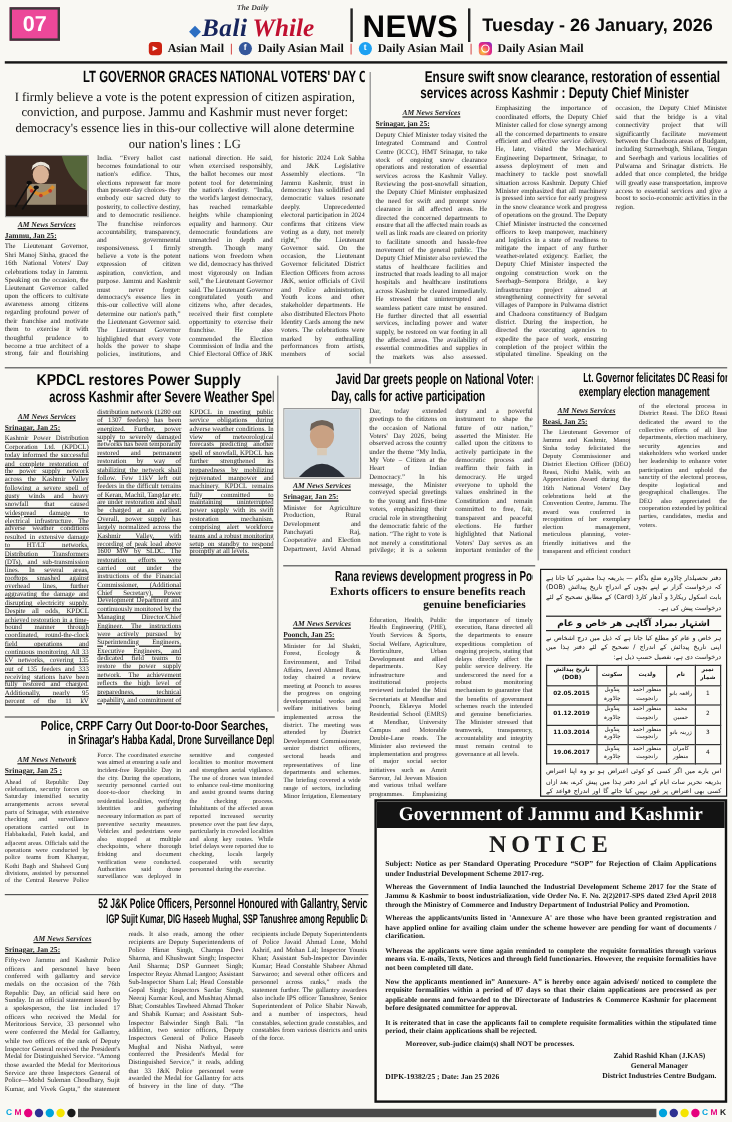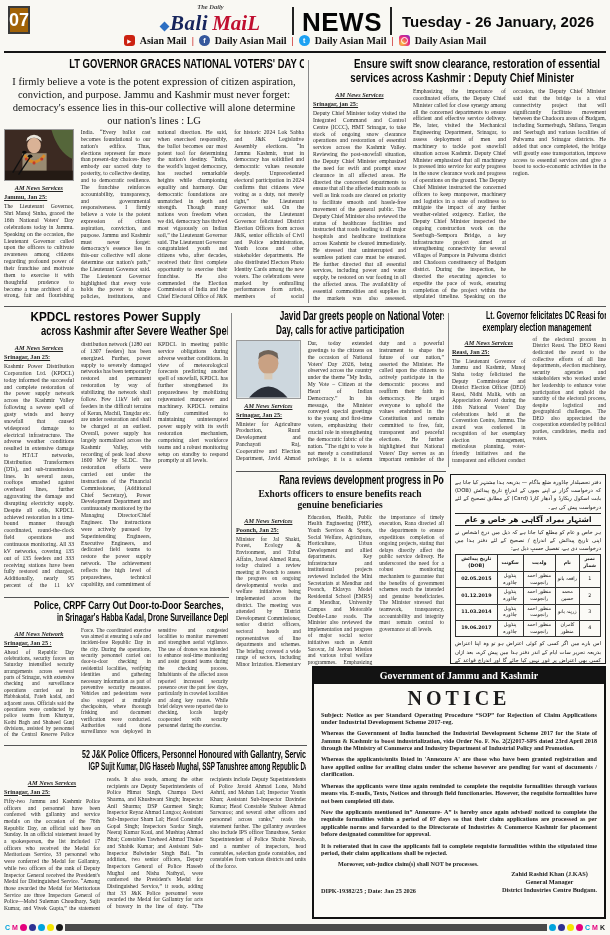--- a/index.html
+++ b/index.html
@@ -1,19 +1,19 @@
 <!DOCTYPE html>
 <html><head>
 <meta charset="utf-8">
 <style>
   html,body{margin:0;padding:0;background:#d8d6d0;}
   .page{position:relative;width:610px;height:935px;background:#f9f8f3;overflow:hidden;
         font-family:"Liberation Serif",serif;color:#1c1c1c;}
   
-  .pagenum{position:absolute;left:8px;top:6px;width:22px;height:28px;background:#a16207;color:#fff;
+  .pagenum{position:absolute;left:8px;top:6px;width:42px;height:28px;background:#ec4899;color:#fff;
            font:800 18px "Liberation Sans",sans-serif;display:flex;align-items:center;justify-content:center;
            border:2px solid #3a3a3a;box-sizing:border-box;}
   .brand{position:absolute;left:118px;top:3px;width:185px;text-align:center;line-height:1;}
   .brand .pre{display:block;font:italic 700 6.5px "Liberation Serif",serif;color:#444;margin-bottom:1px;}
   .brand .kite{display:inline-block;width:7px;height:7px;background:#2d6fc2;transform:rotate(45deg);margin-right:2px;}
   .brand .main{font:italic 900 21px "Liberation Serif",serif;color:#17255c;letter-spacing:.5px;}
   .brand .accent{font:italic 900 21px "Liberation Serif",serif;color:#c01030;}
   .newsbox{position:absolute;left:292px;top:7px;height:28px;line-height:28px;padding:0 8px;
            border-left:2px solid #222;border-right:2px solid #222;
            font:900 26px "Liberation Sans",sans-serif;letter-spacing:0.5px;color:#060606;}
@@ -30,21 +30,21 @@
   .sep{color:#c22;font-weight:900;}
   
   .hr{position:absolute;height:1px;background:#555;}
   .hr2{position:absolute;height:2px;background:#161616;}
   .vr{position:absolute;width:1px;background:#8a8a8a;}
   
   .story{position:absolute;overflow:hidden;}
   .hl{margin:0;text-align:center;line-height:1.08;font-family:"Liberation Sans",sans-serif;font-weight:800;color:#070707;}
   .hl span{display:inline-block;white-space:nowrap;transform-origin:50% 50%;}
   .subhead{margin:3px 8px 2px;text-align:center;font:400 10.5px/1.25 "Liberation Serif",serif;color:#111;}
-  .subhead2{margin:2px 6px 2px;text-align:center;font:700 9.5px/1.2 "Liberation Serif",serif;color:#111;}
+  .subhead2{margin:2px 6px 2px;text-align:right;font:700 9.5px/1.2 "Liberation Serif",serif;color:#111;}
   .bd{column-gap:7px;column-fill:auto;text-align:justify;
       font:400 5.7px/1.2 "Liberation Serif",serif;color:#242424;overflow:hidden;}
   .cols2{column-count:2}.cols3{column-count:3}.cols4{column-count:4}
   .byline{font:italic 700 6.3px "Liberation Serif",serif;text-decoration:underline;text-align:center;
           margin:3px 0 2px;break-inside:avoid;}
   .datel{font:700 6.3px "Liberation Serif",serif;text-decoration:underline;margin:2px 0 3px;break-inside:avoid;}
   .photo{width:100%;break-inside:avoid;margin:0 0 2px;}
   .photo svg{display:block;width:100%;height:auto;border:1px solid #999;box-sizing:border-box;}
   
   .urdu-ad{position:absolute;left:450px;top:474px;width:156px;height:190px;border:1.5px solid #1a1a1a;
@@ -55,21 +55,21 @@
                     border-top:1px solid #222;border-bottom:1px solid #222;padding:1px 0;}
   .urdu-ad .u-para{font-size:5.3px;line-height:1.55;text-align:justify;margin:2px 0;}
   .u-table{width:100%;border-collapse:collapse;margin:2px 0;}
   .u-table th,.u-table td{border:0.8px solid #333;font-size:4.8px;line-height:1.4;padding:1px 1.5px;text-align:center;}
   .u-table th{font-weight:700;}
   .ltr{direction:ltr;unicode-bidi:embed;font-weight:700;}
   
   .notice{position:absolute;left:312px;top:666px;width:294px;height:253px;border:2px solid #111;
           box-sizing:border-box;background:#fbfaf6;overflow:hidden;font-family:"Liberation Serif",serif;}
   .n-banner{background:#131313;color:#fff;text-align:center;font-weight:700;padding:2px 2px;}
-  .n-banner .l1{font-size:10px;line-height:1.15;font-family:Liberation Serif, serif;}
+  .n-banner .l1{font-size:16px;line-height:1.15;font-family:Liberation Serif, serif;}
   .n-banner .l2{font-size:10.5px;line-height:1.2;}
   .n-title{text-align:center;font:900 20px/1.1 "Liberation Serif",serif;letter-spacing:4px;margin:3px 0 2px;}
   .n-sub{font:700 6.4px/1.22 "Liberation Serif",serif;text-align:justify;margin:2px 7px;}
   .n-p{font:700 6.1px/1.22 "Liberation Serif",serif;text-align:justify;margin:4px 7px;}
   .n-more{font:700 6.1px "Liberation Serif",serif;margin:4px 7px 3px 24px;}
   .n-sigrow{display:flex;justify-content:space-between;align-items:flex-end;margin:2px 7px;}
   .n-ref{font:700 6.3px "Liberation Serif",serif;}
   .n-signer{text-align:center;font:700 6.3px/1.25 "Liberation Serif",serif;}
   
   .colorbar{position:absolute;left:5px;right:5px;top:922px;height:10px;display:flex;align-items:center;gap:2px;}
@@ -81,21 +81,21 @@
 </head>
 <body>
 
 <div class="page">
 
   <div class="pagenum">07</div>
 
   <div class="brand">
     <span class="pre">The Daily</span>
     <span class="kite"></span><span class="main">Bali</span>
-    <span class="accent">MaiL</span>
+    <span class="accent">While</span>
   </div>
 
   <div class="newsbox">NEWS</div>
   <div class="issue">Tuesday - 26  January, 2026</div>
 
   <div class="social-row">
     <span class="ic ic-yt">▶</span>
     <span>Asian Mail</span>
     <span class="sep">|</span>
     <span class="ic ic-fb">f</span>
@@ -151,21 +151,21 @@
     </h2>
     <div class="bd cols3" style="height:214px;margin-top:3px;">
       <div class="byline">AM News Services</div>
       <div class="datel">Srinagar, jan 25:</div>
       <span>Deputy Chief Minister today visited the Integrated Command and Control Centre (ICCC), HMT Srinagar, to take stock of ongoing snow clearance operations and restoration of essential services across the Kashmir Valley. Reviewing the post-snowfall situation, the Deputy Chief Minister emphasized the need for swift and prompt snow clearance in all affected areas. He directed the concerned departments to ensure that all the affected main roads as well as link roads are cleared on priority to facilitate smooth and hassle-free movement of the general public. The Deputy Chief Minister also reviewed the status of healthcare facilities and instructed that roads leading to all major hospitals and healthcare institutions across Kashmir be cleared immediately. He stressed that uninterrupted and seamless patient care must be ensured. He further directed that all essential services, including power and water supply, be restored on war footing in all the affected areas. The availability of essential commodities and supplies in the markets was also assessed. Emphasizing the importance of coordinated efforts, the Deputy Chief Minister called for close synergy among all the concerned departments to ensure efficient and effective service delivery. He, later, visited the Mechanical Engineering Department, Srinagar, to assess deployment of men and machinery to tackle post snowfall situation across Kashmir. Deputy Chief Minister emphasized that all machinery is pressed into service for early progress in the snow clearance work and progress of operations on the ground. The Deputy Chief Minister instructed the concerned officers to keep manpower, machinery and logistics in a state of readiness to mitigate the impact of any further weather-related exigency. Earlier, the Deputy Chief Minister inspected the ongoing construction work on the Seerbagh–Sempora Bridge, a key infrastructure project aimed at strengthening connectivity for several villages of Pampore in Pulwama district and Chadoora constituency of Budgam district. During the inspection, he directed the executing agencies to expedite the pace of work, ensuring completion of the project within the stipulated timeline. Speaking on the occasion, the Deputy Chief Minister said that the bridge is a vital connectivity project that will significantly facilitate movement between the Chadoora areas of Budgam, including Surmerbugh, Shilana, Tengan and Seerbagh and various localities of Pulwama and Srinagar districts. He added that once completed, the bridge will greatly ease transportation, improve access to essential services and give a boost to socio-economic activities in the region.</span>
     </div>
   </section>
 
   <div class="hr" style="left:4px;top:306px;width:602px;"></div>
 
-  <section class="story" style="left:4px;top:310px;width:224px;height:286px;">
+  <section class="story" style="left:4px;top:310px;width:224px;height:286px;text-decoration:underline;">
     <h2 class="hl" style="font-size:13px;">
       <span style="transform:scaleX(.9);">KPDCL restores Power Supply</span><br>
       <span style="transform:scaleX(.72);">across Kashmir after Severe Weather Spell</span>
     </h2>
     <div class="bd cols3" style="height:250px;margin-top:3px;">
       <div class="byline">AM News Services</div>
       <div class="datel">Srinagar, Jan 25:</div>
       <span>Kashmir Power Distribution Corporation Ltd. (KPDCL) today informed the successful and complete restoration of the power supply network across the Kashmir Valley following a severe spell of gusty winds and heavy snowfall that caused widespread damage to electrical infrastructure. The adverse weather conditions resulted in extensive damage to HT/LT networks, Distribution Transformers (DTs), and sub-transmission lines. In several areas, rooftops smashed against overhead lines, further aggravating the damage and disrupting electricity supply. Despite all odds, KPDCL achieved restoration in a time-bound manner through coordinated, round-the-clock field operations and continuous monitoring. All 33 kV networks, covering 135 out of 135 feeders and 333 receiving stations have been fully restored and charged. Additionally, nearly 95 percent of the 11 kV distribution network (1280 out of 1307 feeders) has been energized. Further, power supply to severely damaged networks has been temporarily restored and permanent restoration by way of stabilizing the network shall follow. Few 11kV left out feeders in the difficult terrains of Keran, Machil, Tangdar etc. are under restoration and shall be charged at an earliest. Overall, power supply has largely normalized across the Kashmir Valley, with recording of peak load above 1600 MW by SLDC. The restoration efforts were carried out under the instructions of the Financial Commissioner, (Additional Chief Secretary), Power Development Department and continuously monitored by the Managing Director/Chief Engineer. The instructions were actively pursued by Superintending Engineers, Executive Engineers, and dedicated field teams to restore the power supply network. The achievement reflects the high level of preparedness, technical capability, and commitment of KPDCL in meeting public service obligations during adverse weather conditions. In view of meteorological forecasts predicting another spell of snowfall, KPDCL has further strengthened its preparedness by mobilizing rejuvenated manpower and machinery. KPDCL remains fully committed to maintaining uninterrupted power supply with its swift restoration mechanism, comprising alert workforce teams and a robust monitoring setup on standby to respond promptly at all levels.</span>
     </div>
   </section>

